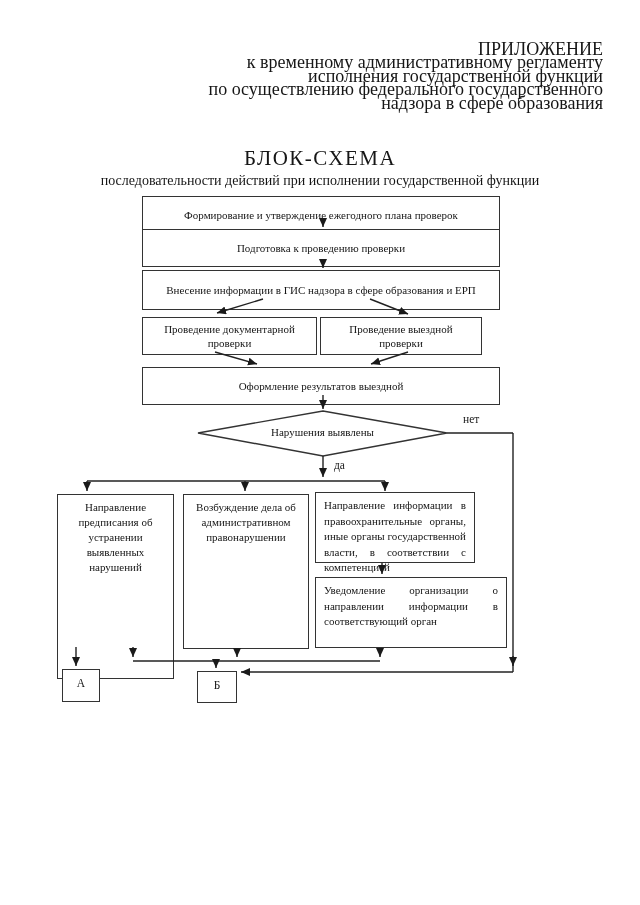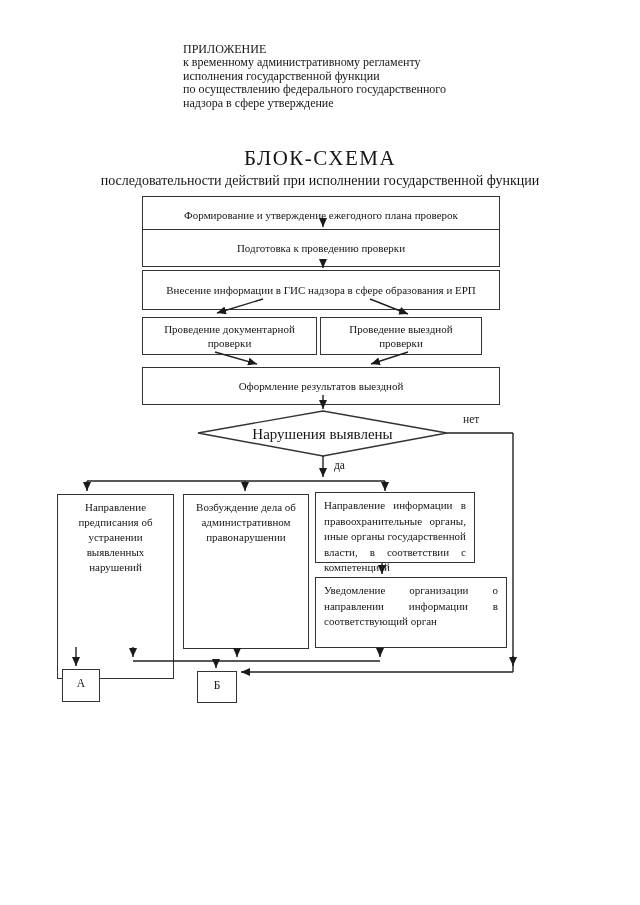--- a/index.html
+++ b/index.html
@@ -2,21 +2,21 @@
 <html><head>
 <meta charset="utf-8">
 <style>
   html,body{margin:0;padding:0;background:#fff;}
   .page{
     position:relative;width:640px;height:905px;background:#fff;overflow:hidden;
     font-family:"Liberation Serif","DejaVu Serif",serif;color:#161616;
   }
   .hdr{
     position:absolute;top:43px;right:37px;width:420px;
-    text-align:left;font-size:12px;line-height:13.4px;
+    text-align:right;font-size:18px;line-height:13.4px;
   }
   .ttl{position:absolute;top:146px;left:0;width:640px;text-align:center;}
   .ttl1{font-size:21px;letter-spacing:1.5px;}
   .ttl2{font-size:14px;margin-top:2px;}
 
   .box{
     position:absolute;box-sizing:border-box;border:1.5px solid #333;background:#fff;
     display:flex;align-items:center;justify-content:center;
     text-align:center;font-size:11px;line-height:14px;padding:18px 6px;
   }
@@ -32,41 +32,41 @@
   #b5 {left:142px;top:367px;width:358px;height:28px;}
   #bA {left:57px; top:494px;width:117px;height:185px;padding-left:9px;padding-right:9px;}
   #bB {left:183px;top:494px;width:126px;height:155px;}
   #bC {left:315px;top:492px;width:160px;height:71px;}
   #bD {left:315px;top:577px;width:192px;height:71px;}
   #sqA{left:62px; top:669px;width:38px;height:33px;}
   #sqB{left:197px;top:671px;width:40px;height:32px;}
 
   .dec-label{
     position:absolute;left:198px;top:426px;width:249px;
-    text-align:center;font-size:15px;
+    text-align:center;font-size:11px;
   }
   .edge-label{position:absolute;font-size:11.5px;}
   #lbl-yes{left:334px;top:459px;}
   #lbl-no {left:463px;top:413px;}
 
   svg.wires{position:absolute;left:0;top:0;pointer-events:none;}
   .wire{stroke:#222;stroke-width:1.4;fill:none;}
   .shape{fill:#fff;stroke:#333;stroke-width:1.4;}
 </style>
 </head>
 <body>
 
 <div class="page">
 
   <div class="hdr">
     <div>ПРИЛОЖЕНИЕ</div>
     <div>к временному административному регламенту</div>
     <div>исполнения государственной функции</div>
     <div>по осуществлению федерального государственного</div>
-    <div>надзора в сфере утверждение</div>
+    <div>надзора в сфере образования</div>
   </div>
 
   <div class="ttl">
     <div class="ttl1">БЛОК-СХЕМА</div>
     <div class="ttl2">последовательности действий при исполнении государственной функции</div>
   </div>
 
   <div class="box" id="b1">Формирование и утверждение ежегодного плана проверок</div>
   <div class="box" id="b2">Подготовка к проведению проверки</div>
   <div class="box" id="b3">Внесение информации в ГИС надзора в сфере образования и ЕРП</div>

